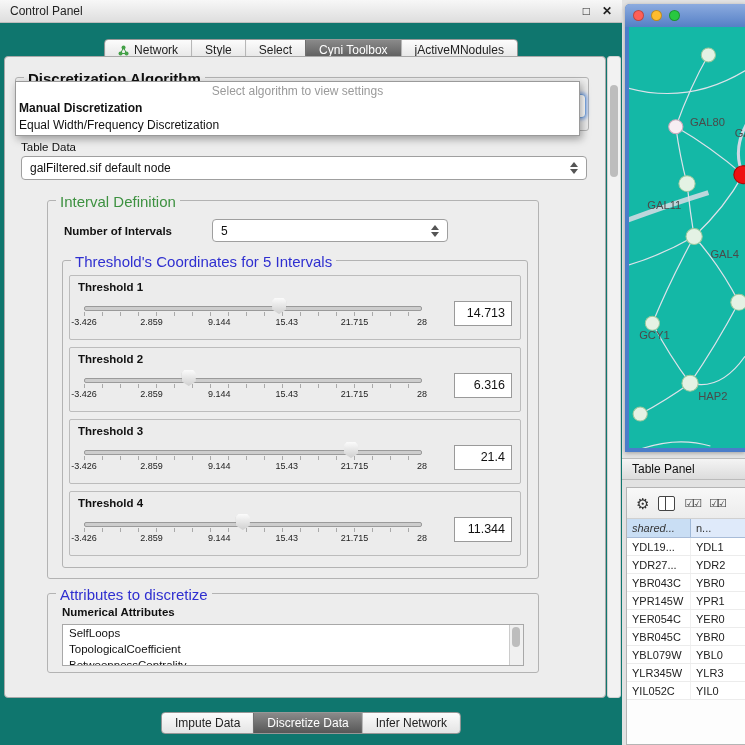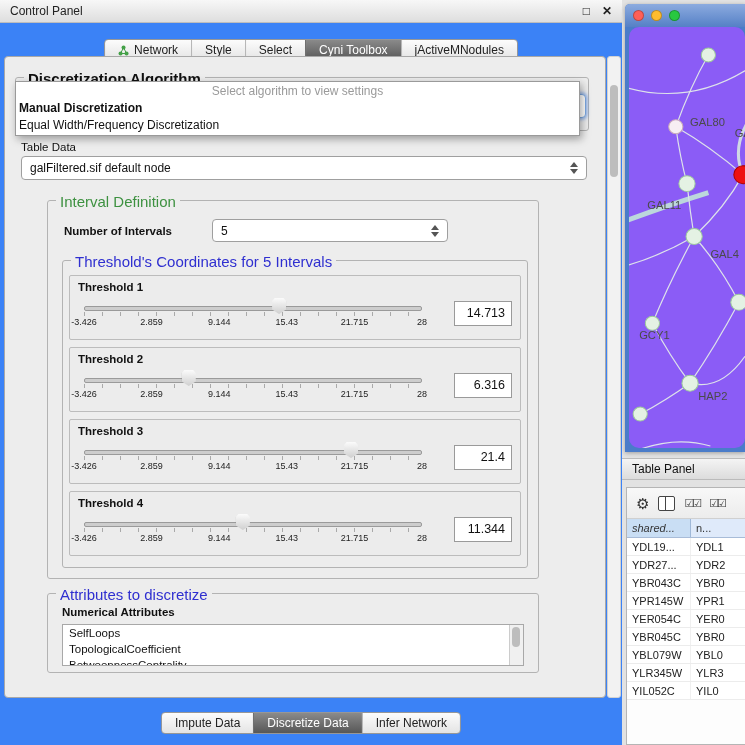--- a/index.html
+++ b/index.html
@@ -1,18 +1,18 @@
 <!DOCTYPE html>
 <html><head>
 <meta charset="utf-8">
 <style>
   html,body{margin:0;padding:0;}
   body{width:745px;height:745px;background:#e4e4e4;font-family:"Liberation Sans",sans-serif;position:relative;overflow:hidden;font-size:12px;color:#111;}
   
-  .control-panel{position:absolute;left:0;top:0;width:622px;height:745px;background:#3b82f6;}
+  .control-panel{position:absolute;left:0;top:0;width:622px;height:745px;background:#0f766e;}
   .cp-titlebar{height:22px;background:linear-gradient(#f7f7f7,#dedede);border-bottom:1px solid #bdbdbd;display:flex;align-items:center;padding:0 10px;font-size:12px;color:#222;}
   .tb-spacer{flex:1}
   .tb-icon{font-size:12px;color:#222;margin-left:12px;cursor:default}
   
   .seg-tabs{display:flex;border:1px solid #979797;border-radius:4px;overflow:hidden;background:linear-gradient(#fcfcfc,#e4e4e4);height:22px;align-items:stretch;font-size:12px;color:#222;width:max-content;box-sizing:border-box;}
   .seg-tabs.top{position:absolute;top:31px;left:50%;transform:translateX(-50%);margin-top:8px;}
   .seg-tabs.bottom{position:absolute;bottom:11px;left:50%;transform:translateX(-50%);}
   .seg-tab{display:flex;align-items:center;padding:0 13px;border-left:1px solid #b5b5b5;white-space:nowrap;}
   .seg-tab:first-child{border-left:none}
   .seg-tab.selected{background:linear-gradient(#8a8a8a,#575757);color:#fff;border-left-color:#6a6a6a;}
@@ -64,21 +64,21 @@
   .listbox .li{height:16px;line-height:16px;padding-left:6px;}
   .list-scrollbar{position:absolute;right:0;top:0;bottom:0;width:13px;background:#f0f0f0;border-left:1px solid #ccc;}
   .list-scrollbar .sb-thumb{position:absolute;top:2px;left:2px;width:8px;height:20px;background:#bdbdbd;border-radius:4px;}
   .apply-row{display:flex;justify-content:center;margin-top:6px;}
   .apply-btn{min-width:62px;height:20px;background:linear-gradient(#ffffff,#e0e0e0);border:1px solid #989898;border-radius:4px;font-size:12px;font-family:"Liberation Sans",sans-serif;display:flex;align-items:center;justify-content:center;padding:0 14px;}
   
   .right-pane{position:absolute;left:622px;top:0;width:123px;height:745px;background:#e2e2e2;}
   .network-window{position:absolute;left:3px;top:4px;width:120px;height:448px;background:#4a7cc9;border-radius:5px 0 0 0;box-shadow:0 1px 4px rgba(0,0,0,.3);}
   .net-titlebar{height:23px;background:linear-gradient(#8cabdf,#5580c6);border-radius:5px 0 0 0;display:flex;align-items:center;padding-left:8px;gap:7px;}
   .traffic{width:11px;height:11px;border-radius:50%;border:1px solid rgba(0,0,0,.25);box-sizing:border-box;}
-  .net-canvas{position:absolute;left:4px;top:23px;right:0;bottom:4px;background:#8b5cf6;overflow:hidden;border-radius:10px;}
+  .net-canvas{position:absolute;left:4px;top:23px;right:0;bottom:4px;background:#14b8a6;overflow:hidden;}
   .net-canvas svg{width:100%;height:100%;display:block;}
   .net-label{font-family:"Liberation Sans",sans-serif;font-size:11px;fill:#4a4a4a;}
   .table-panel-header{position:absolute;left:0;top:458px;width:123px;height:22px;background:linear-gradient(#f4f4f4,#dcdcdc);border-top:1px solid #bbb;border-bottom:1px solid #bbb;display:flex;align-items:center;padding-left:10px;font-size:12px;box-sizing:border-box;}
   .table-window{position:absolute;left:4px;top:487px;width:119px;height:258px;background:#fdfdfd;border:1px solid #b5b5b5;border-right:none;box-sizing:border-box;}
   .tw-toolbar{height:30px;display:flex;align-items:center;gap:9px;padding-left:9px;border-bottom:1px solid #d0d0d0;background:linear-gradient(#f8f8f8,#ececec);}
   .tw-icon{font-size:15px;color:#333;line-height:1;}
   .columns-icon{width:15px;height:13px;border:1px solid #444;border-radius:2px;position:relative;background:#fff;display:inline-block;}
   .columns-icon::before{content:"";position:absolute;left:6px;top:0;bottom:0;width:1px;background:#444;}
   .check-icons{font-size:11px;letter-spacing:-2px;color:#333;}
   .tw-table{font-size:11px;}

